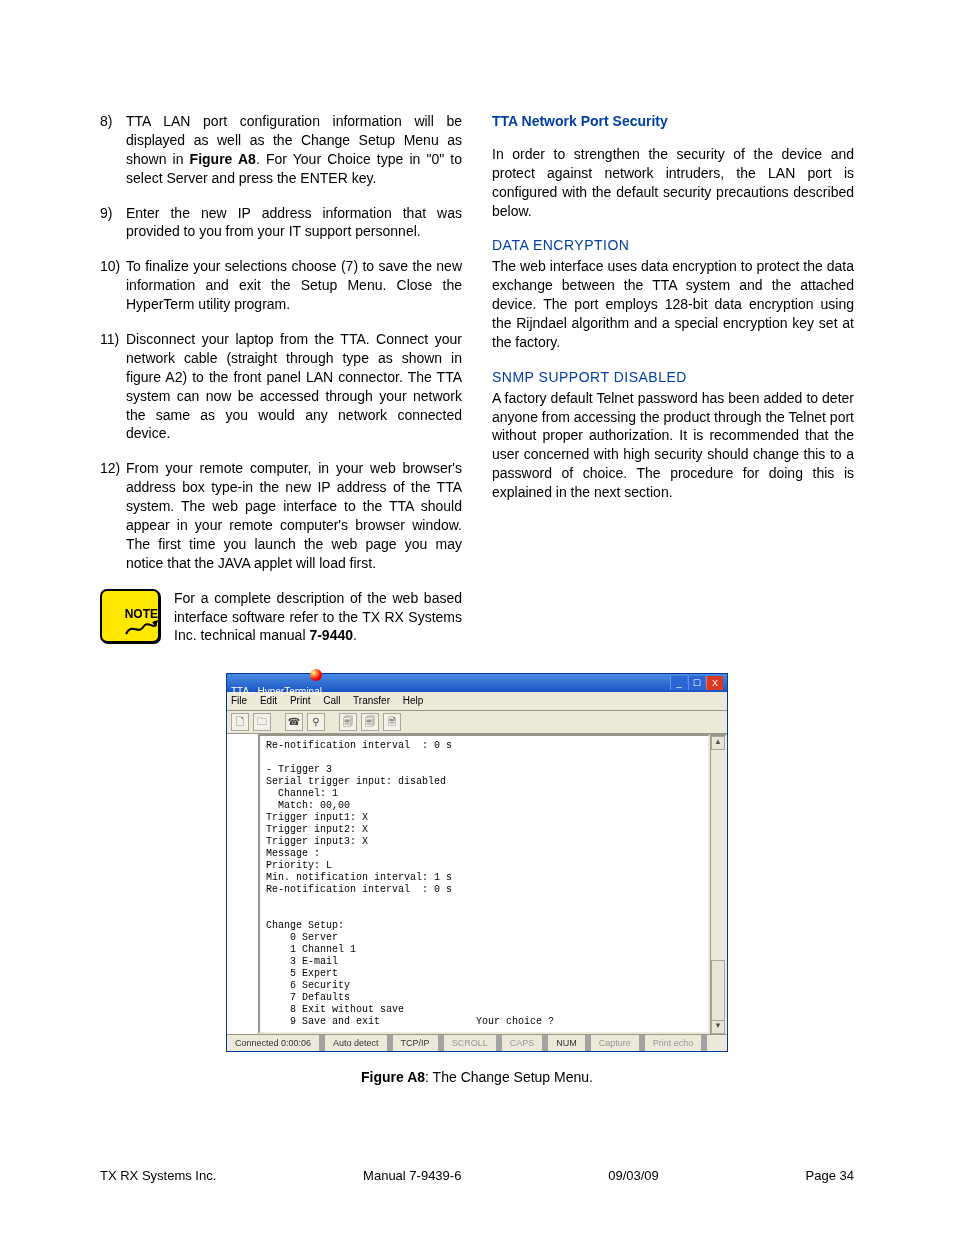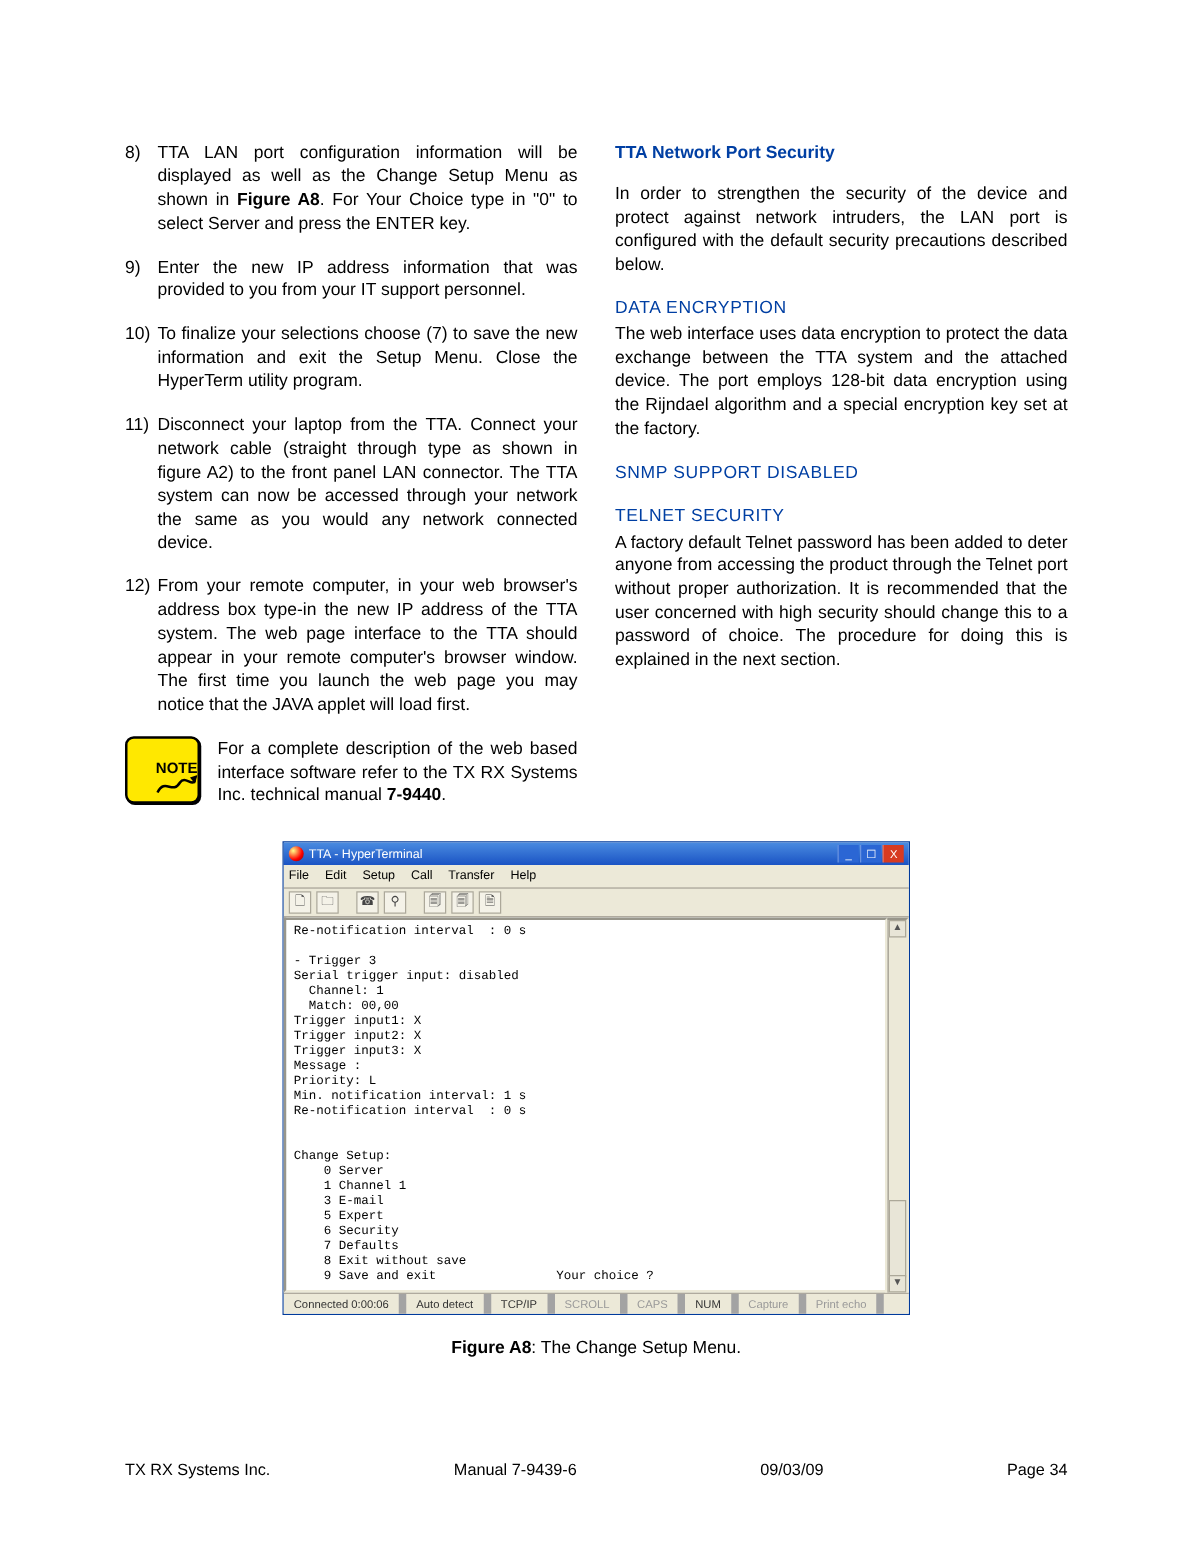--- a/index.html
+++ b/index.html
@@ -14,33 +14,33 @@
     .note-icon { width: 56px; height: 50px; border: 2px solid #000; background: #ffe800; border-radius: 7px; display: flex; flex-direction: column; align-items: flex-end; justify-content: center; font-weight: bold; font-size: 12px; position: relative; box-shadow: 1px 1px 0 #000; }
     .note-icon-label { position: relative; top: -2px; }
     .note-icon svg { position: absolute; bottom: 3px; width: 34px; height: 18px; }
     .note-text { flex: 1; text-align: justify; }
     .sec-title { color: #003fa3; font-weight: bold; margin-top: 0; }
     .sub-title { color: #003fa3; letter-spacing: 0.5px; font-size: 14px; margin: 16px 0 2px 0; }
     .para { text-align: justify; margin: 0 0 14px 0; }
     .figure-wrap { margin-top: 28px; }
     .ht-window { width: 500px; margin: 0 auto; border: 1px solid #003a9b; }
     .titlebar { height: 18px; background: linear-gradient(#4a8be0,#1a53c4); color: #fff; font-size: 10px; display: flex; align-items: center; padding: 0 4px; justify-content: space-between; }
-    .titlebar-left { display: flex; align-items: flex-start; gap: 4px; }
+    .titlebar-left { display: flex; align-items: flex-end; gap: 4px; flex-direction: column; }
     .title-icon { width: 12px; height: 12px; border-radius: 50%; background: radial-gradient(circle at 30% 30%, #ff8 0%, #f00 60%, #700 100%); }
     .win-btns { display: flex; gap: 1px; }
     .win-btn { width: 16px; height: 14px; font-size: 9px; display: flex; align-items: center; justify-content: center; color: #fff; border-left: 1px solid rgba(255,255,255,0.3); }
     .win-min { background: #2b66d4; }
     .win-max { background: #2b66d4; }
     .win-close { background: #d73a21; }
     .menubar { font-size: 10px; background: #ece9d8; padding: 2px 4px; border-bottom: 1px solid #9a958a; }
     .menubar span { margin-right: 10px; }
     .toolbar { height: 22px; background: #ece9d8; display: flex; align-items: center; padding: 0 4px; gap: 4px; border-bottom: 1px solid #9a958a; }
     .tool-btn { width: 16px; height: 16px; background: #f4f2e8; border: 1px solid #aca899; display: flex; align-items: center; justify-content: center; font-size: 10px; font-family: "Segoe UI Symbol", "Arial Unicode MS", Arial, sans-serif; color: #444; }
     .tool-sep { width: 6px; }
-    .terminal-area { display: flex; background: #fff; }
+    .terminal-area { display: flex; background: #fff; padding-left: 31px; }
     .terminal { flex: 1; font-family: "Courier New", monospace; font-size: 10px; line-height: 12px; padding: 4px 4px 4px 6px; white-space: pre; border: 2px inset #ece9d8; min-height: 270px; color: #000; }
     .scrollbar { width: 14px; background: #ece9d8; border-left: 1px solid #9a958a; position: relative; border-top: 2px inset #ece9d8; border-right: 2px inset #ece9d8; }
     .scroll-top { width: 12px; height: 12px; background: #e8e5d7; border: 1px solid #aca899; font-size: 8px; text-align: center; line-height: 10px; color: #555; position: absolute; top: 0; left: 0; font-family: Arial, sans-serif; }
     .scroll-thumb { width: 12px; height: 60px; background: #e8e5d7; border: 1px solid #aca899; position: absolute; bottom: 12px; left: 0; }
     .scroll-bottom { width: 12px; height: 12px; background: #e8e5d7; border: 1px solid #aca899; font-size: 8px; text-align: center; line-height: 10px; color: #555; position: absolute; bottom: 0; left: 0; font-family: Arial, sans-serif; }
     .statusbar { height: 16px; background: #ece9d8; font-size: 9px; display: flex; align-items: center; border-top: 1px solid #9a958a; }
     .status-cell { padding: 0 8px; border-right: 6px solid #a3a3a3; height: 100%; display: flex; align-items: center; color: #333; }
     .status-cell.dim { color: #999; }
     .fig-caption { text-align: center; font-size: 14px; margin-top: 16px; }
     .footer { position: absolute; bottom: 50px; left: 100px; right: 100px; display: flex; justify-content: space-between; font-weight: normal; font-size: 13px; }
@@ -92,42 +92,41 @@
 
     <div class="col">
       <p class="sec-title">TTA Network Port Security</p>
       <p class="para">In order to strengthen the security of the device and protect against network intruders, the LAN port is configured with the default security precautions described below.</p>
 
       <p class="sub-title">DATA ENCRYPTION</p>
       <p class="para">The web interface uses data encryption to protect the data exchange between the TTA system and the attached device. The port employs 128-bit data encryption using the Rijndael algorithm and a special encryption key set at the factory.</p>
 
       <p class="sub-title">SNMP SUPPORT DISABLED</p>
 
-      <p class="sub-title">TELNET SECURITY</p>
       <p class="para">A factory default Telnet password has been added to deter anyone from accessing the product through the Telnet port without proper authorization. It is recommended that the user concerned with high security should change this to a password of choice. The procedure for doing this is explained in the next section.</p>
     </div>
   </div>
 
   <div class="figure-wrap">
     <div class="ht-window">
       <div class="titlebar">
         <div class="titlebar-left">
           <span class="title-icon"></span>
           <span>TTA - HyperTerminal</span>
         </div>
         <div class="win-btns">
           <span class="win-btn win-min">_</span>
           <span class="win-btn win-max">☐</span>
           <span class="win-btn win-close">X</span>
         </div>
       </div>
       <div class="menubar">
         <span>File</span>
         <span>Edit</span>
-        <span>Setup</span>
+        <span>Print</span>
         <span>Call</span>
         <span>Transfer</span>
         <span>Help</span>
       </div>
       <div class="toolbar">
         <span class="tool-btn">🗋</span>
         <span class="tool-btn">🗀</span>
         <span class="tool-sep"></span>
         <span class="tool-btn">☎</span>
         <span class="tool-btn">⚲</span>

